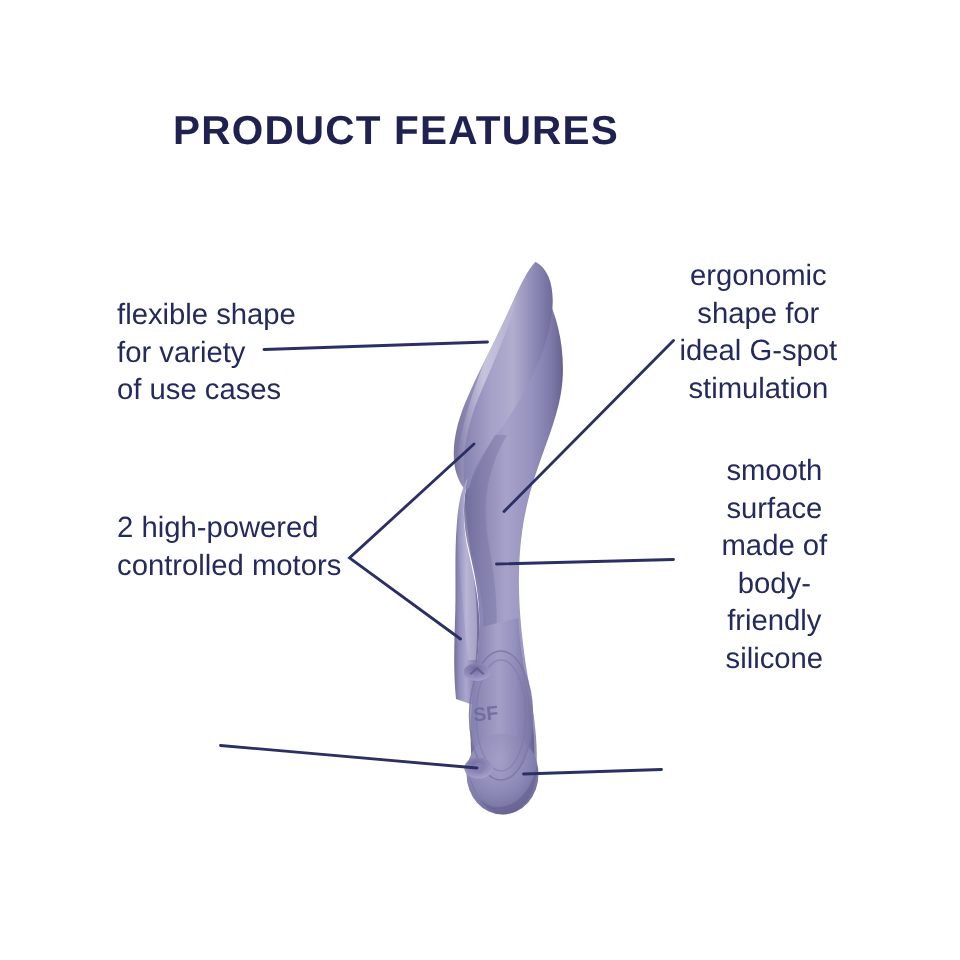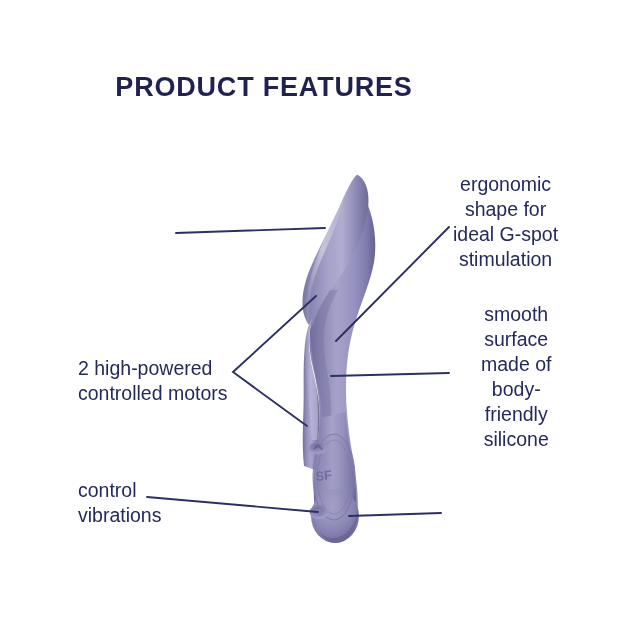--- a/index.html
+++ b/index.html
@@ -35,21 +35,21 @@
     color: #242a5c;
     font-size: 19.5px;
     line-height: 25px;
     font-family: "Liberation Sans", sans-serif;
     white-space: pre-line;
   }
   .callout.left  { text-align: left; }
   .callout.right { text-align: center; }
 
   #cal-flexible   { left: 78px;  top: 198px; }
-  #cal-motors     { left: 78px;  top: 356px; }
+  #cal-motors     { left: 78px;  top: 340px; }
   #cal-control    { left: 78px;  top: 478px; }
   #cal-ergonomic  { left: 453px; top: 172px; }
   #cal-smooth     { left: 453px; top: 302px; margin-left: 28px; }
   #cal-magnetic   { left: 453px; top: 478px; }
 
   #leaders, #product {
     position: absolute;
     left: 0;
     top: 0;
     width: 640px;
@@ -198,26 +198,27 @@
 
     <line class="leader" x1="147" y1="497" x2="318" y2="512"></line>
 
     <line class="leader" x1="336" y1="341" x2="449" y2="227"></line>
 
     <line class="leader" x1="331" y1="376" x2="449" y2="373"></line>
 
     <line class="leader" x1="349" y1="516" x2="441" y2="513"></line>
   </svg>
 
+  <div class="callout left" id="cal-flexible">flexible shape
+for variety
+of use cases</div>
 
   <div class="callout left" id="cal-motors">2 high-powered
 controlled motors</div>
 
-  <div class="callout left" id="cal-control">control
-vibrations</div>
 
   <div class="callout right" id="cal-ergonomic">ergonomic
 shape for
 ideal G-spot
 stimulation</div>
 
   <div class="callout right" id="cal-smooth">smooth
 surface
 made of
 body-

